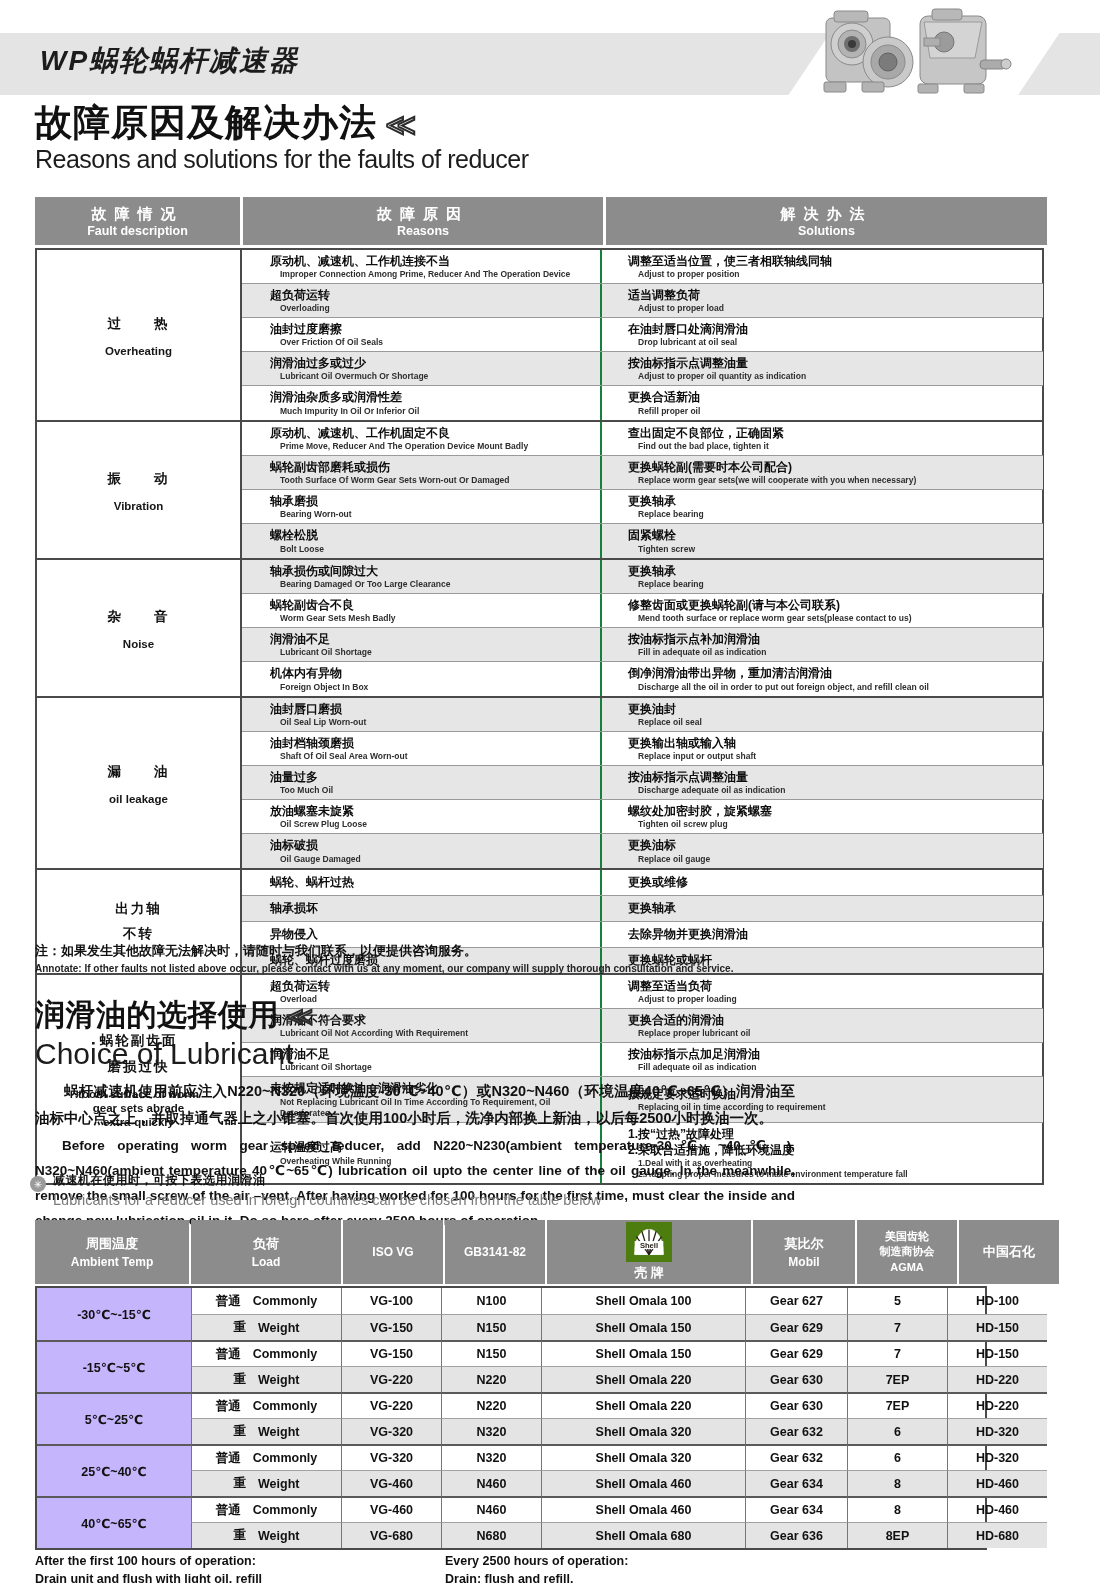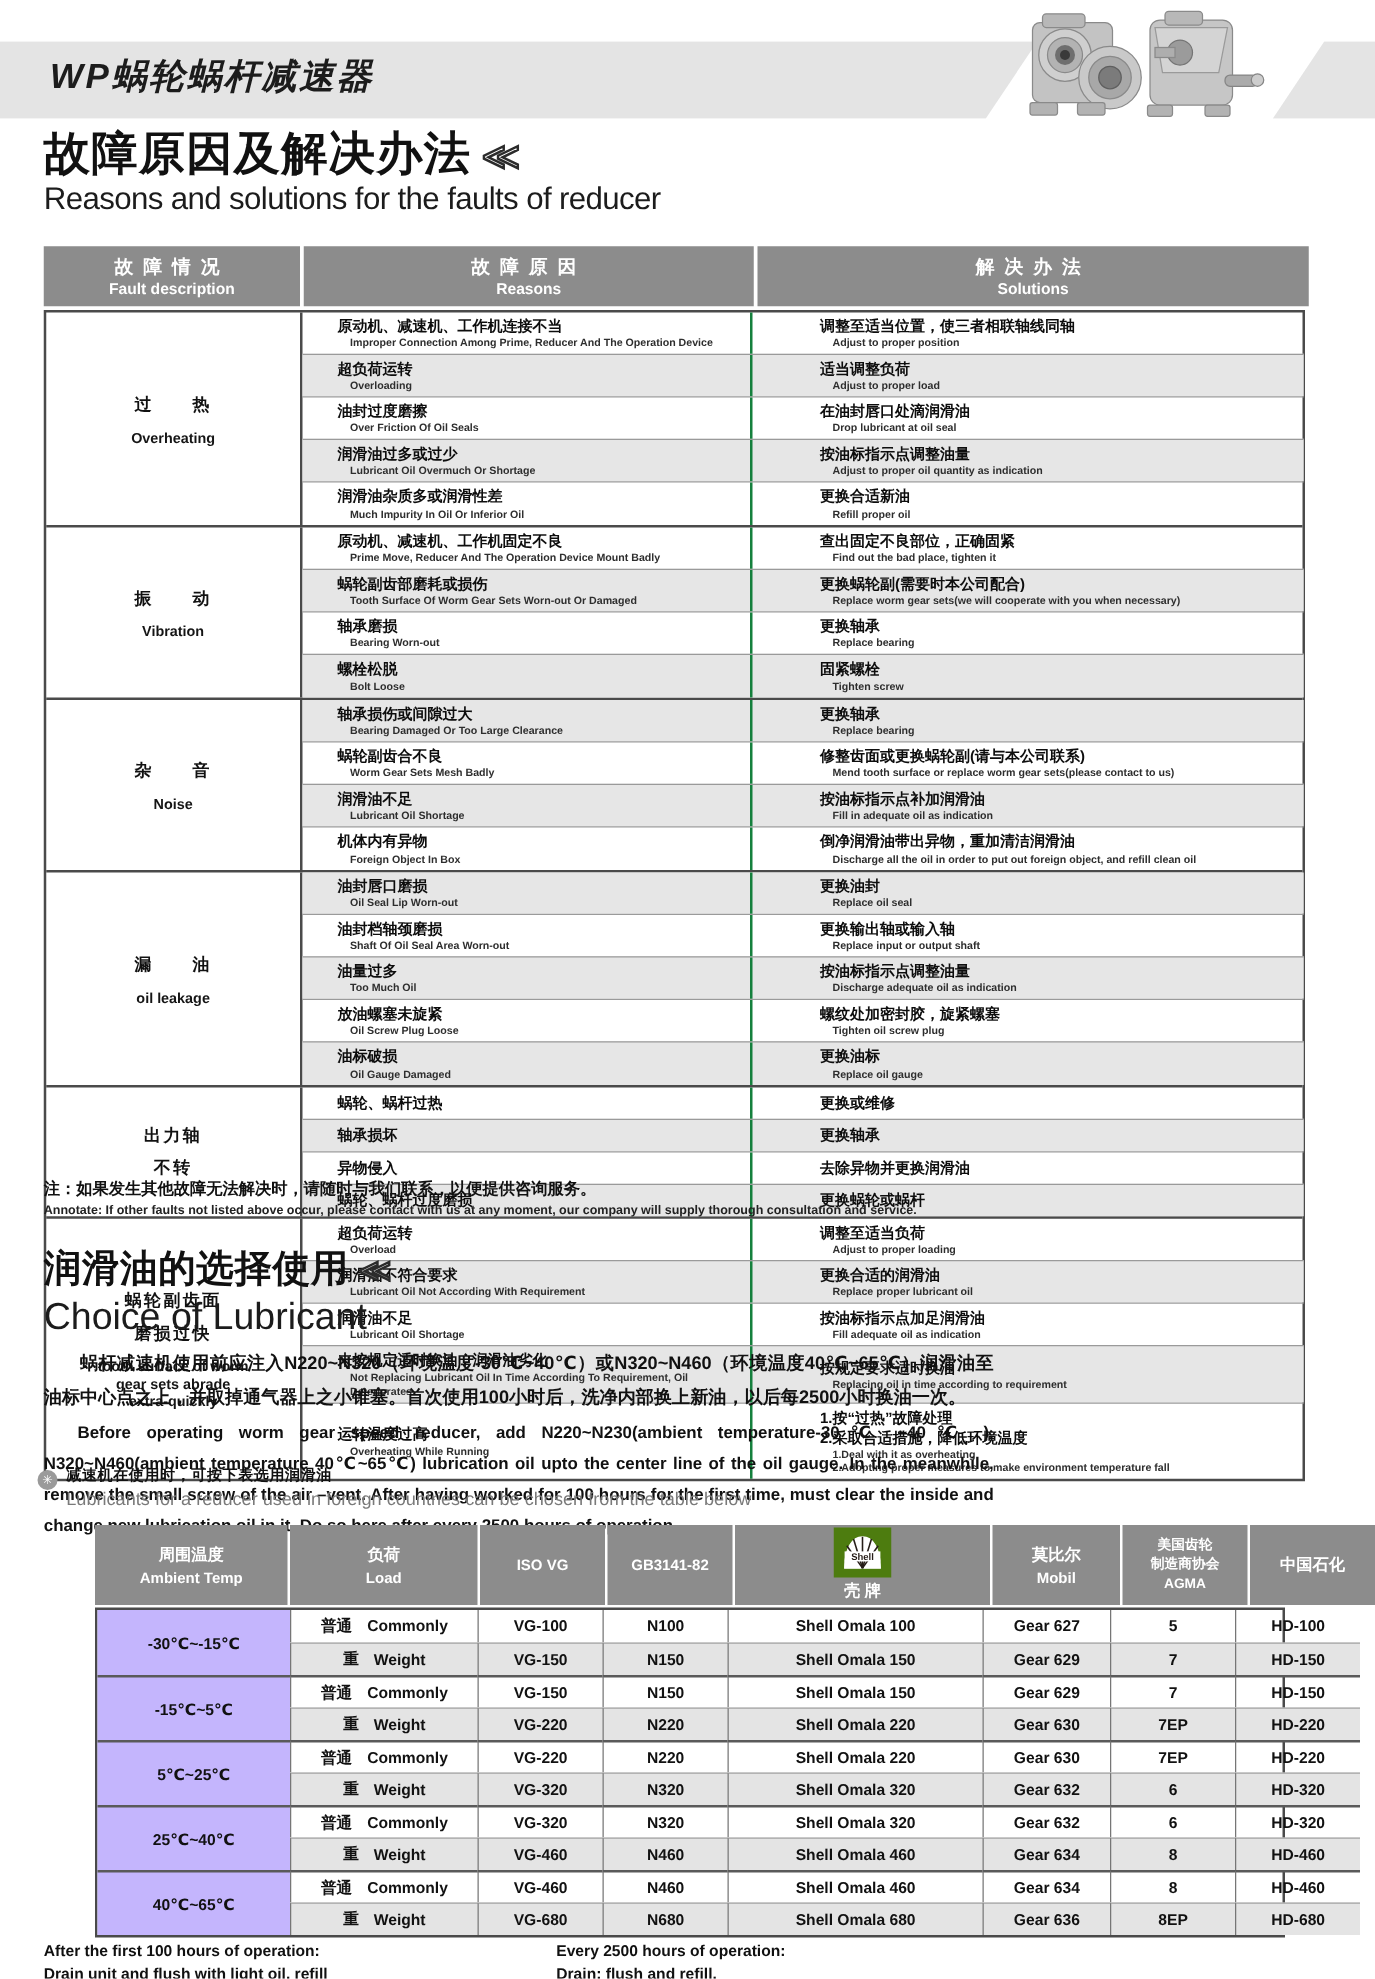--- a/index.html
+++ b/index.html
@@ -32,21 +32,21 @@
   .fsection + .fsection{border-top:2px solid #4a4a4a;}
   .flabel{border-right:2px solid #4a4a4a;display:flex;flex-direction:column;justify-content:center;
           align-items:center;gap:7px;padding:4px 2px;}
   .flabel .lzh{font-size:13.5px;font-weight:bold;line-height:1.9;text-align:center;letter-spacing:2px;}
   .flabel .len{font-size:11.5px;font-weight:bold;line-height:1.25;text-align:center;color:#151515;}
   .frow{display:grid;grid-template-columns:360px 441px;min-height:25px;}
   .frow + .frow{border-top:1px solid #9a9a9a;}
   .frow.shaded{background:#e6e6e6;}
   .fcell{padding:3px 6px 3px 28px;display:flex;flex-direction:column;justify-content:center;}
   .fcell.reason{border-right:2px solid #15803d;}
-  .fcell.solution{padding-left:26px;margin-left:28px;}
+  .fcell.solution{padding-left:26px;}
   .fcell .zh{font-size:12px;font-weight:bold;color:#0d0d0d;line-height:1.35;}
   .fcell .en{font-size:8.5px;font-weight:bold;color:#2e2e2e;line-height:1.3;padding-left:10px;}
 
   .fnote{position:absolute;top:942px;left:35px;width:1010px;}
   .fnote .nzh{font-size:13px;font-weight:bold;}
   .fnote .nen{font-size:10px;font-weight:bold;color:#222;margin-top:3px;}
 
   
   .h2{position:absolute;top:995px;left:35px;}
   .h2 .zh-big{font-size:30px;font-weight:bold;letter-spacing:0.5px;}
@@ -56,21 +56,21 @@
   .para-zh{font-size:14.5px;font-weight:bold;line-height:1.85;text-align:justify;text-indent:2em;}
   .para-en{font-size:13.5px;font-weight:bold;line-height:1.85;text-align:justify;text-indent:2em;margin-top:2px;}
 
   .bullet-line{position:absolute;top:1172px;left:30px;display:flex;align-items:flex-start;gap:7px;}
   .bullet-icon{width:16px;height:16px;border-radius:50%;background:#9a9a9a;color:#fff;display:flex;
                align-items:center;justify-content:center;font-size:10px;margin-top:4px;flex:0 0 16px;}
   .bullet-zh{font-size:12px;font-weight:bold;letter-spacing:0.5px;}
   .bullet-en{font-size:14.5px;color:#7a7a7a;margin-top:3px;}
 
   
-  .ltable{position:absolute;top:1220px;left:35px;width:952px;margin-left:41px;}
+  .ltable{position:absolute;top:1220px;left:35px;width:952px;}
   .lheader{display:grid;grid-template-columns:154px 150px 100px 100px 204px 102px 100px 100px;
            gap:2px;height:64px;}
   .lhcell{background:#8c8c8c;color:#fff;display:flex;flex-direction:column;align-items:center;
           justify-content:center;text-align:center;gap:2px;}
   .lhcell .hzh{font-size:13px;font-weight:bold;}
   .lhcell .hen{font-size:12px;font-weight:bold;}
   .lhcell .hsm{font-size:11px;font-weight:bold;line-height:1.2;}
   .shell-box{width:46px;height:40px;background:#4d7c0f;display:flex;align-items:center;justify-content:center;}
   .lbody{display:grid;grid-template-columns:154px 150px 100px 100px 204px 102px 100px 100px;
          grid-auto-rows:26px;border:2px solid #4a4a4a;margin-top:2px;}

